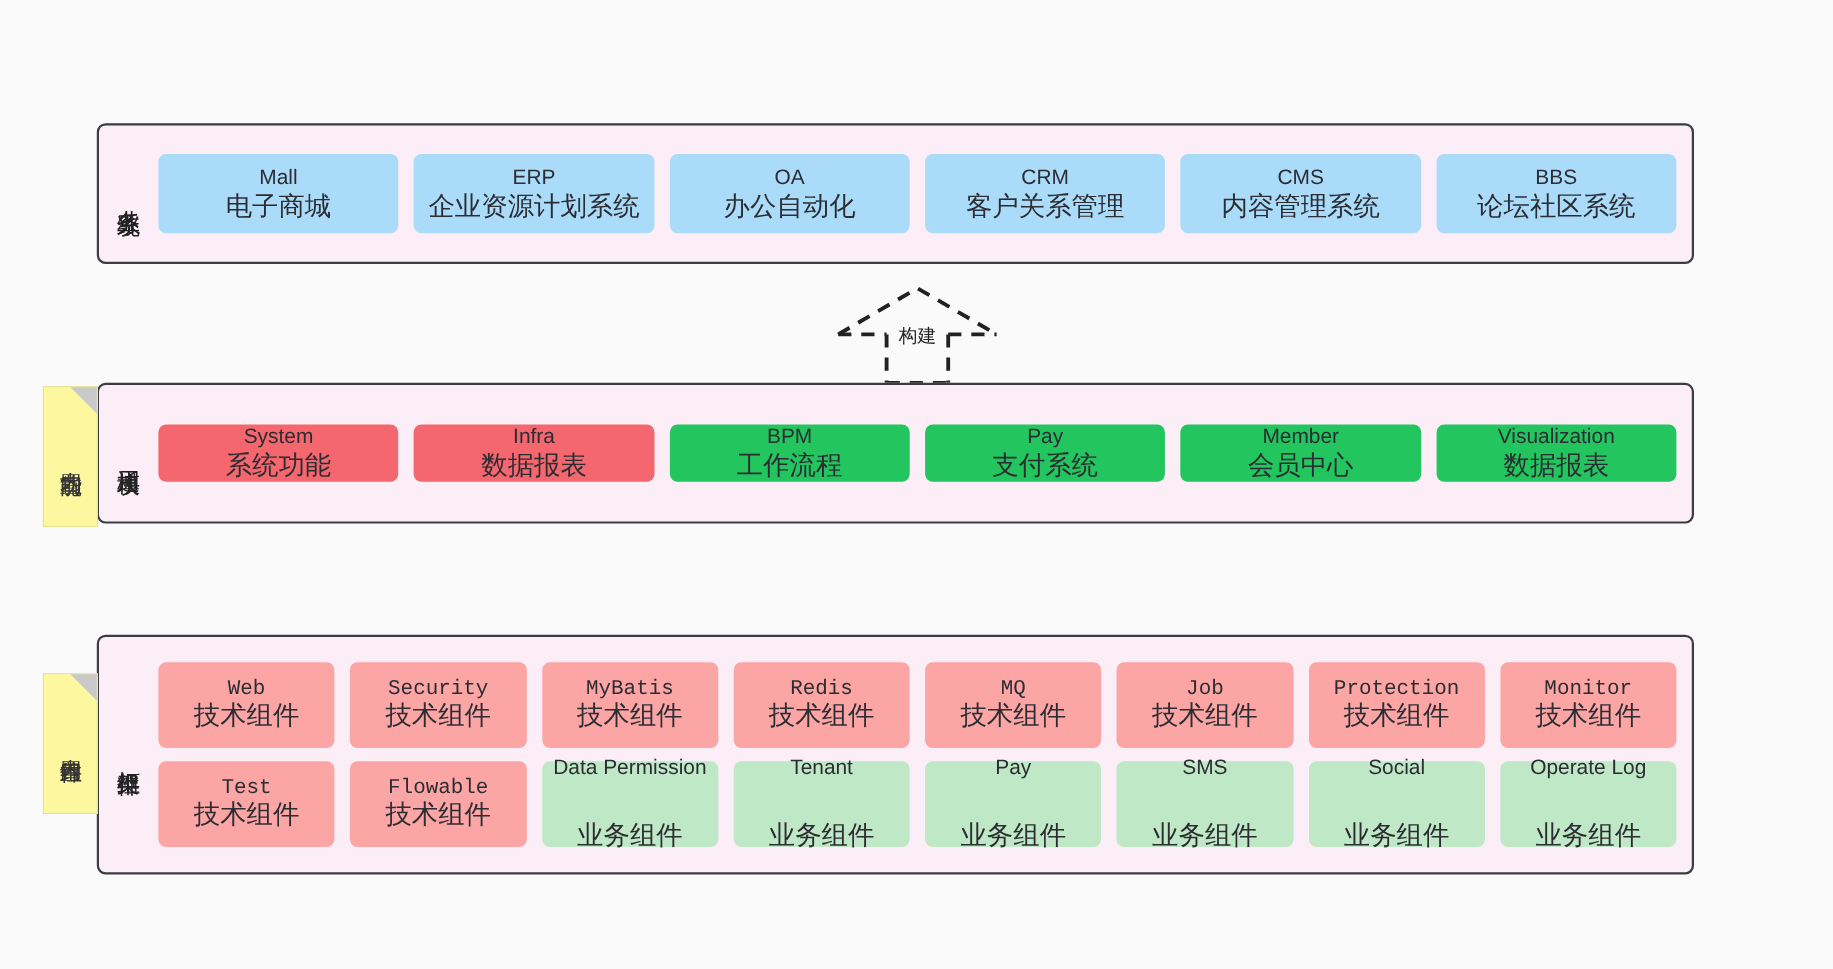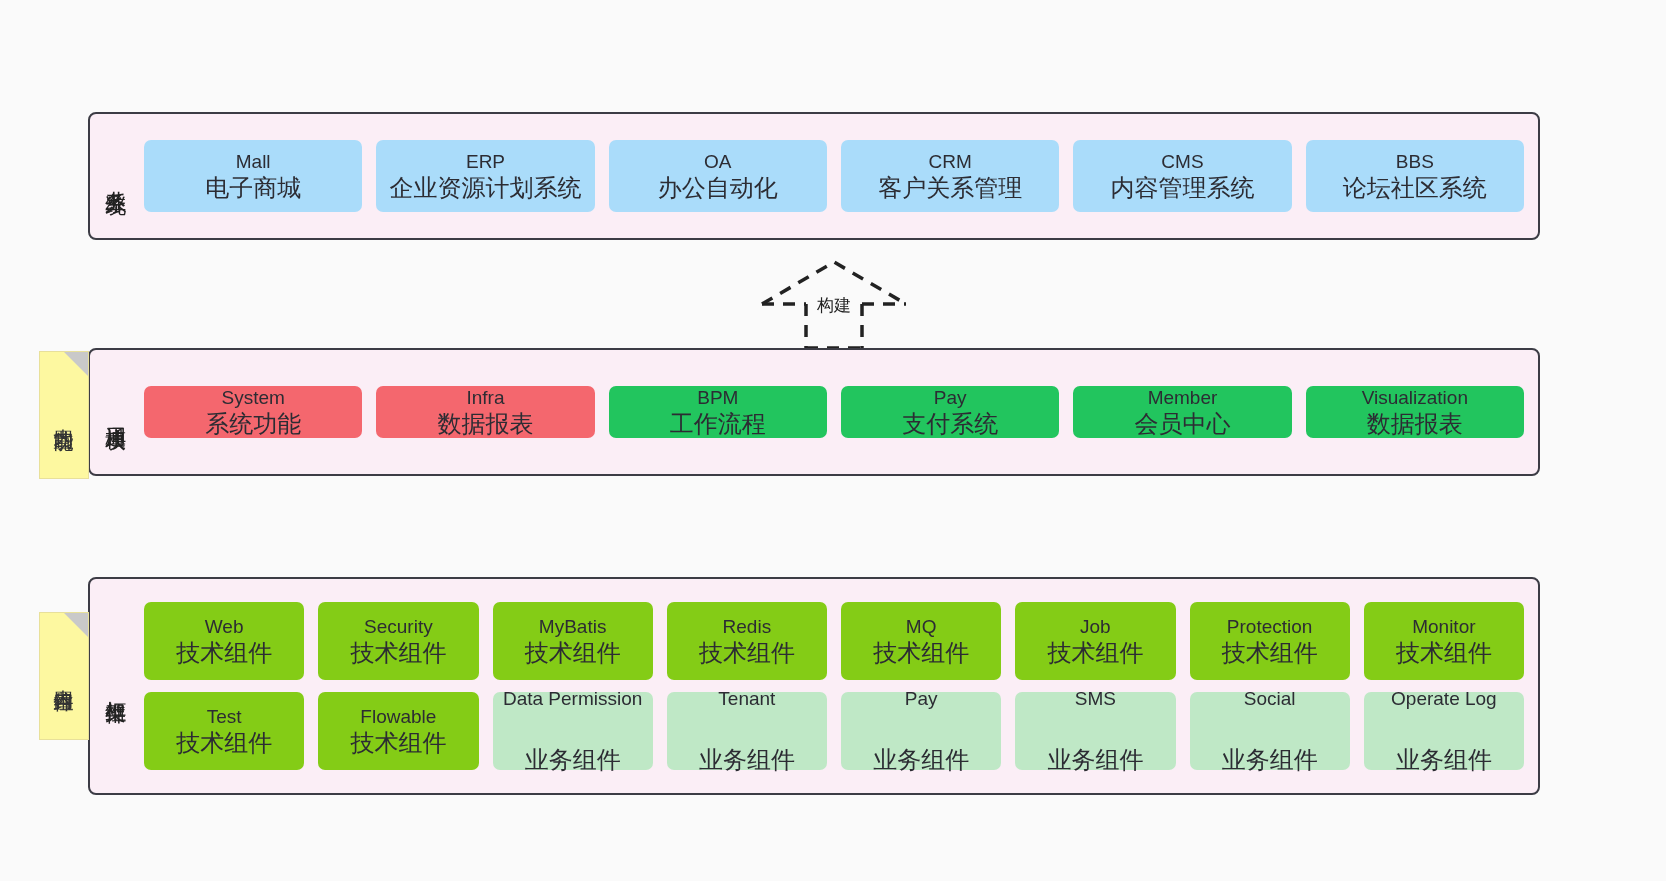--- a/index.html
+++ b/index.html
@@ -58,21 +58,21 @@
     text-align: center;
     color: #2c2c33;
     line-height: 1.22;
     padding: 6px 4px;
   }
   .card .t { font-size: 19px; }
   .card .s { font-size: 24px; }
   .c-blue   { background: #aadcfa; }
   .c-red    { background: #f4676e; }
   .c-pink   { background: #22c55e; align-items: center; }
-  .c-green  { background: #84cc16; }
+  .c-green  { background: #fca5a5; font-family: Liberation Mono, monospace; }
   .c-green2 { background: #bfe8c6; gap: 35px; }
 
   
   #layer-business { left: 88px; top: 112px; width: 1452px; height: 128px; }
   #layer-business .card { height: 72px; }
 
   #layer-common { left: 88px; top: 348px; width: 1452px; height: 128px; }
   #layer-common .card { height: 52px; }
 
   #layer-framework { left: 88px; top: 577px; width: 1452px; height: 218px; }

